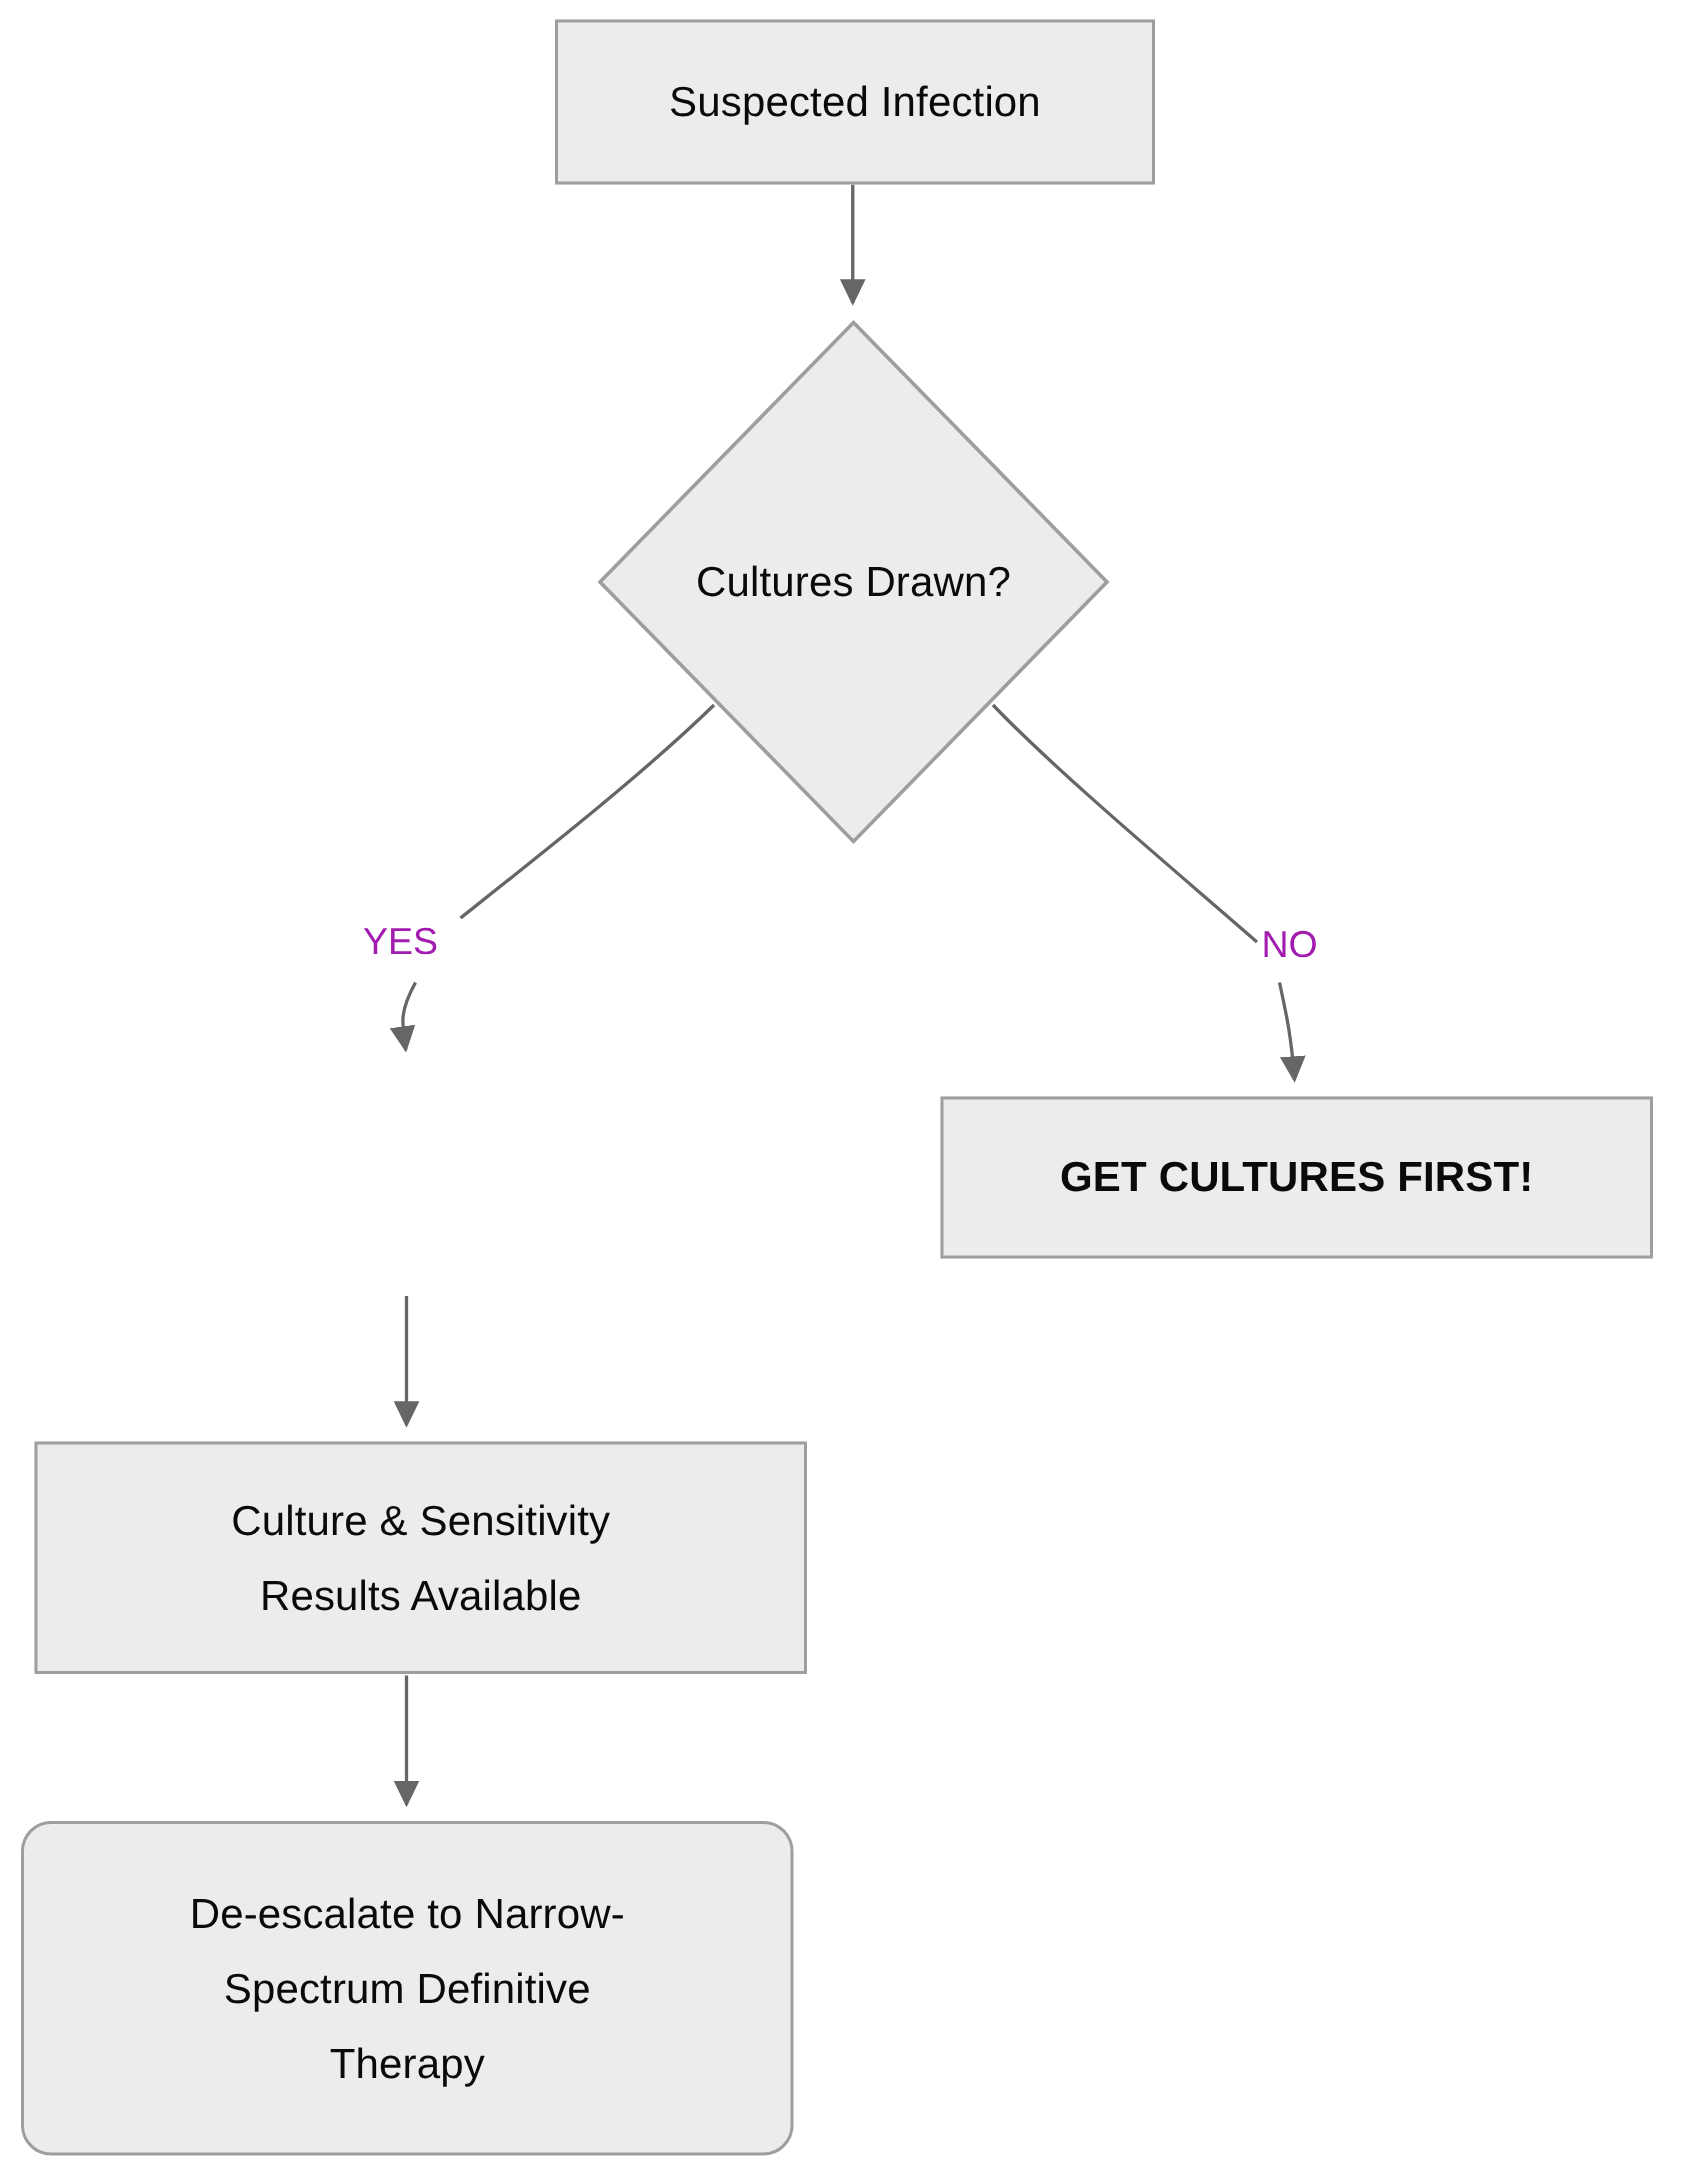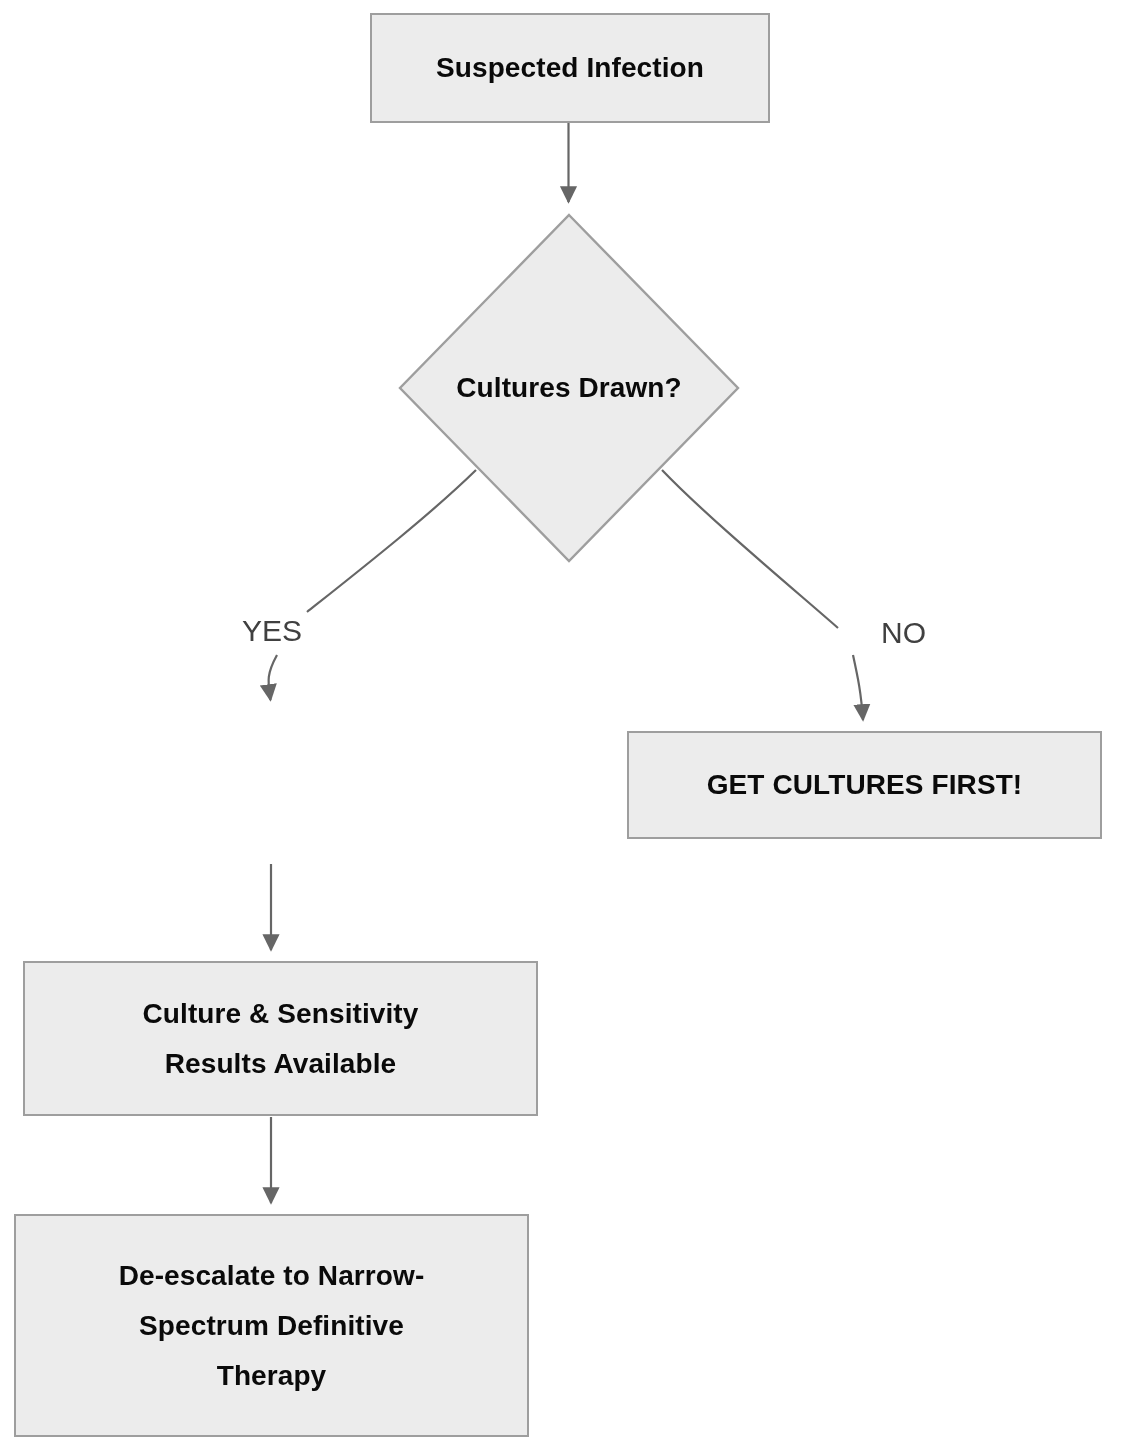--- a/index.html
+++ b/index.html
@@ -34,21 +34,20 @@
     align-items: center;
     justify-content: center;
     text-align: center;
   }
   .node-label {
     font-size: 28px;
     line-height: 50px;
     color: #0a0a0a;
     white-space: pre-line;
     letter-spacing: 0.1px;
-    font-weight: bold;
   }
   .node-label.bold {
     font-weight: bold;
   }
   
   #node-suspected-infection {
     left: 370px;
     top: 13px;
     width: 400px;
     height: 110px;
@@ -69,20 +68,21 @@
     left: 23px;
     top: 961px;
     width: 515px;
     height: 155px;
   }
   #node-de-escalate {
     left: 14px;
     top: 1214px;
     width: 515px;
     height: 223px;
+    border-radius: 20px;
   }
   
   #node-cultures-drawn {
     left: 398px;
     top: 213px;
     width: 342px;
     height: 350px;
     background: transparent;
     border: none;
   }
@@ -92,33 +92,32 @@
     top: 0;
     width: 342px;
     height: 350px;
   }
   #node-cultures-drawn .node-label {
     position: relative;
     z-index: 2;
   }
   .edge-label {
     position: absolute;
-    font-size: 30px;
-    color: #404040;
+    font-size: 25px;
+    color: #a21caf;
     line-height: 1;
     white-space: nowrap;
   }
   #edge-label-yes {
     left: 242px;
     top: 616px;
   }
   #edge-label-no {
     left: 841px;
     top: 618px;
-    margin-left: 40px;
   }
 </style>
 </head>
 <body>
 
 <div id="flowchart-canvas">
 
   <svg class="edges-layer" viewBox="0 0 1132 1452" width="1132" height="1452" xmlns="http://www.w3.org/2000/svg">
     <defs>
       <marker id="arrowhead" markerWidth="9" markerHeight="9" refX="7.2" refY="4.5" orient="auto" markerUnits="strokeWidth">

